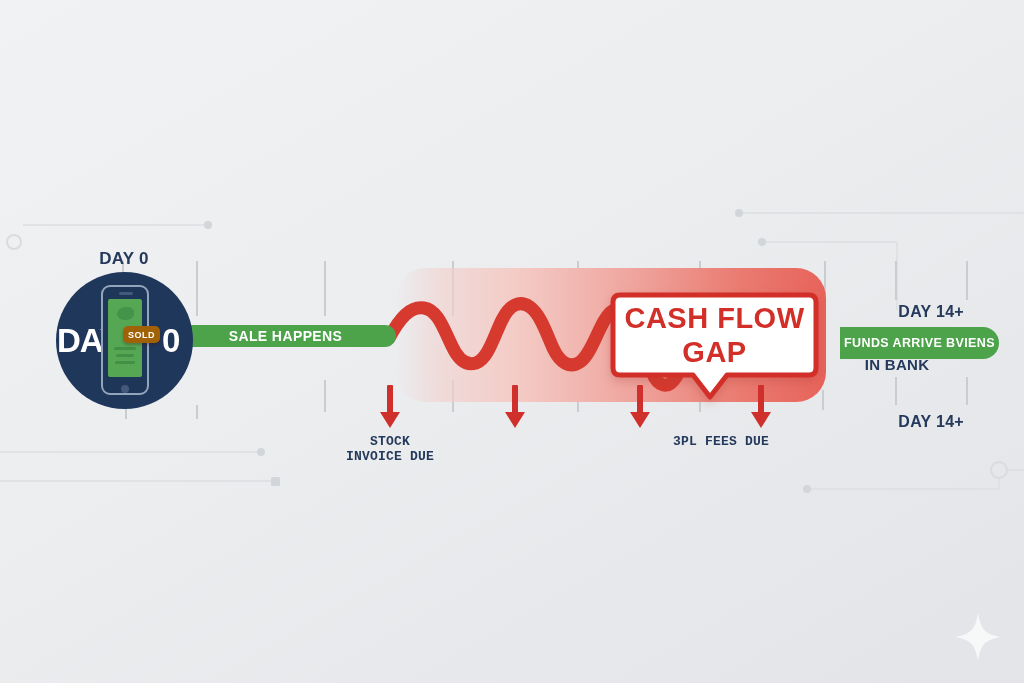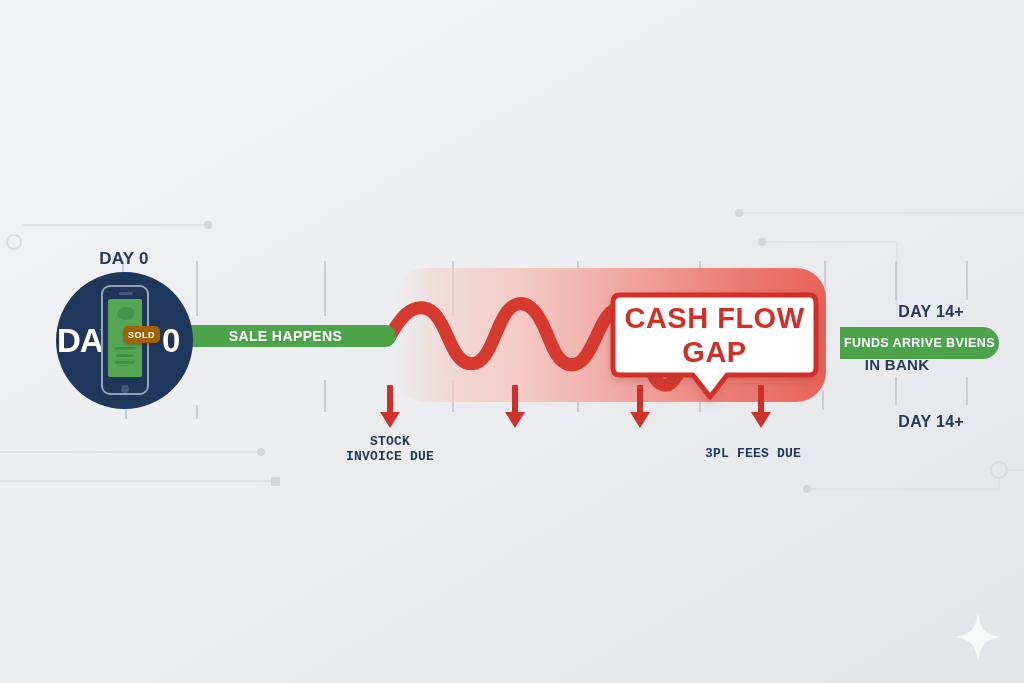--- a/index.html
+++ b/index.html
@@ -154,21 +154,21 @@
 
   <div class="abs bubble-text">
     <div>CASH FLOW</div>
     <div>GAP</div>
   </div>
 
   <div class="abs milestone" style="left:310px;">
     <div>STOCK</div>
     <div>INVOICE DUE</div>
   </div>
-  <div class="abs milestone" style="left:673px;margin-top:12px;">
+  <div class="abs milestone" style="left:641px;">
     <div>3PL FEES DUE</div>
     <div></div>
   </div>
 
   <div class="abs navy side-label" style="left:830px;top:303px;width:134px;">DAY 14+</div>
   <div class="abs navy inbank-label" style="left:830px;top:349px;width:134px;margin-top:7px;">IN BANK</div>
   <div class="abs navy side-label" style="left:830px;top:413px;width:134px;">DAY 14+</div>
 
 </div>
 

